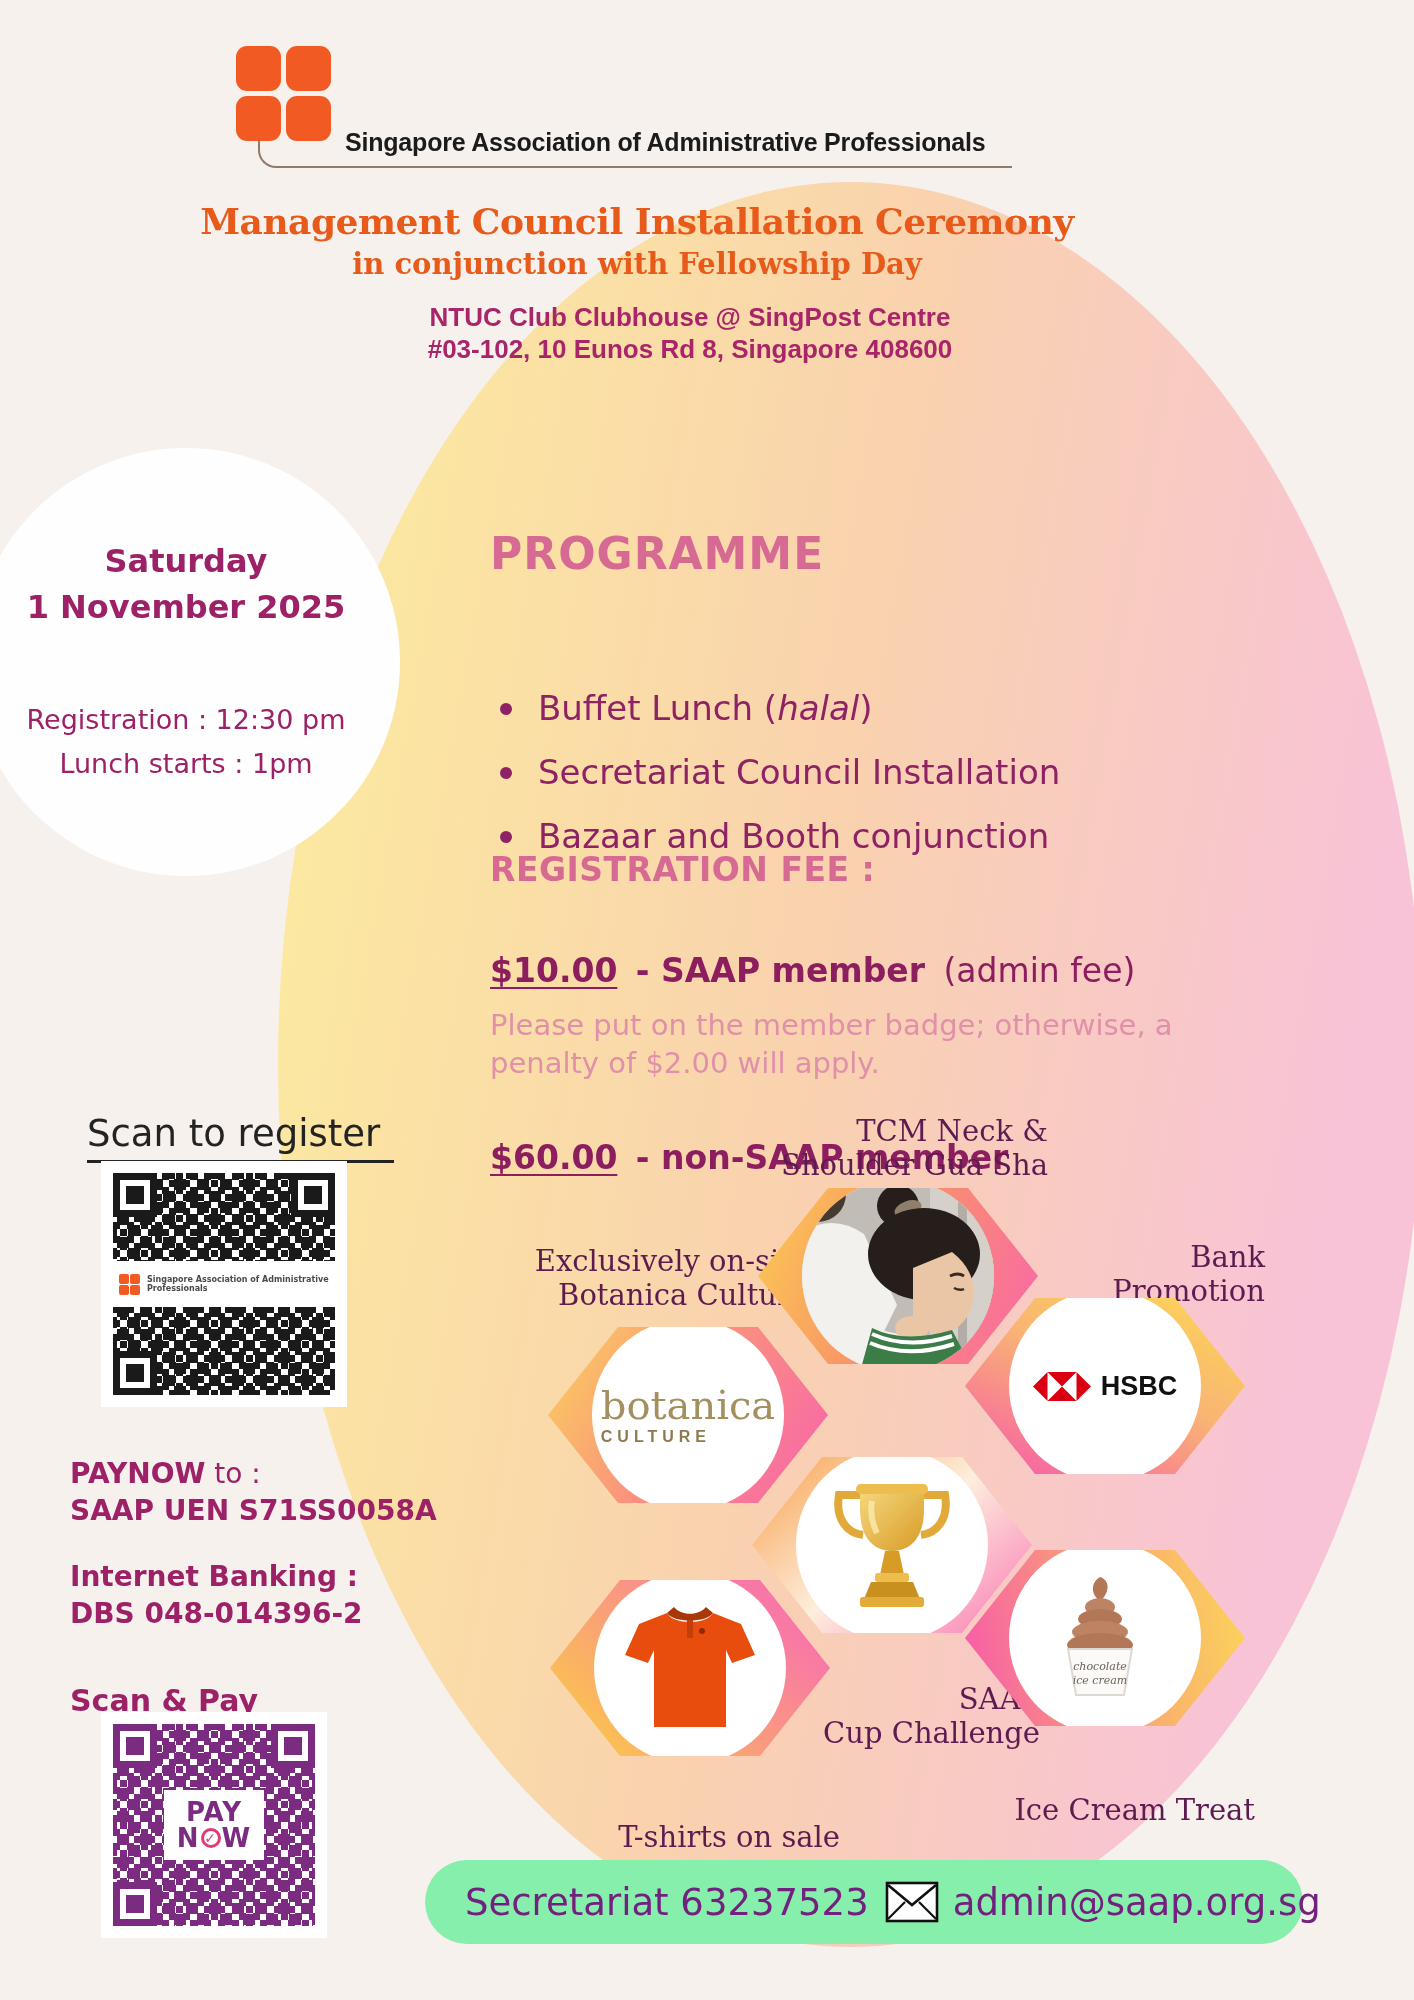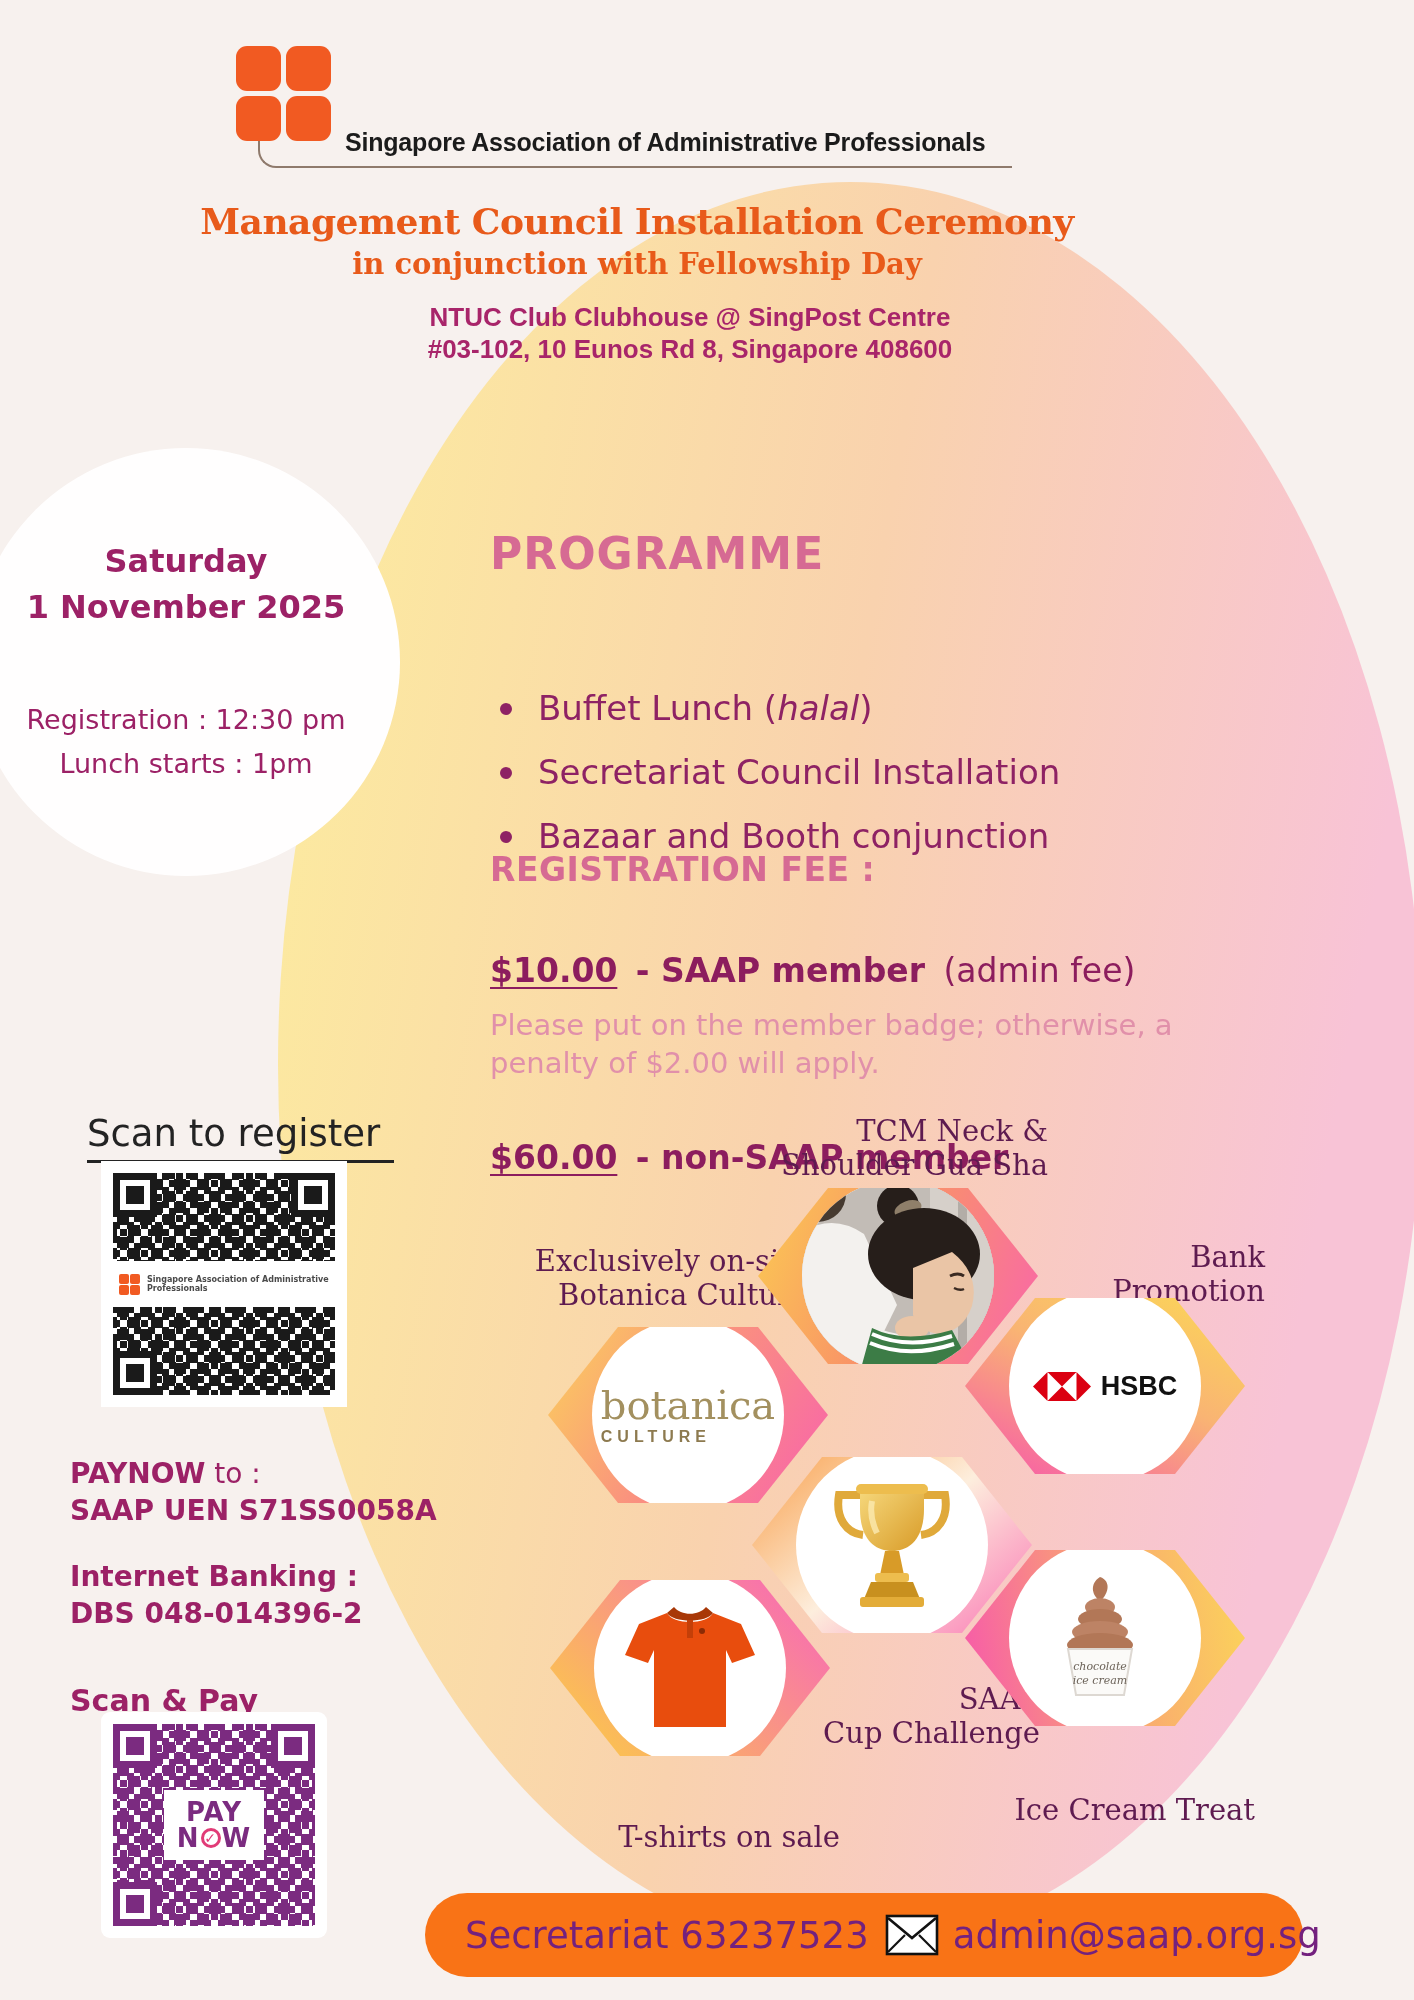--- a/index.html
+++ b/index.html
@@ -65,21 +65,21 @@
   .qr1 .qr-band{position:absolute;left:8px;right:8px;top:50%;transform:translateY(-50%);height:46px;
       background:#fff;display:flex;align-items:center;gap:7px;padding:0 10px;box-sizing:border-box;}
   .mini-logo{display:grid;grid-template-columns:10px 10px;grid-template-rows:10px 10px;gap:1px;flex:none;}
   .mini-logo span{background:#f15a22;border-radius:2px;}
   .qr-band-text{font-size:8px;font-weight:bold;color:#4a4a4a;line-height:9px;}
 
   .pay-block{left:70px;top:1455px;color:#9c2166;font-size:28px;line-height:37px;}
   .pay-bold{font-weight:bold;}
   .pay-gap{height:29px;}
   .scanpay{left:70px;top:1683px;color:#9c2166;font-weight:bold;font-size:30px;}
-  .qr2{left:101px;top:1712px;width:226px;height:226px;border-radius:9px;}
+  .qr2{left:101px;top:1712px;width:226px;height:226px;}
   .qr2 .pn-box{position:absolute;left:50%;top:50%;transform:translate(-50%,-50%);width:100px;height:70px;
       background:#fff;display:flex;flex-direction:column;align-items:center;justify-content:center;
       font-weight:bold;color:#7b2b80;}
   .pn-row{display:flex;align-items:center;font-size:26px;line-height:26px;letter-spacing:1px;}
   .pn-check{width:20px;height:20px;border:3px solid #e13b77;border-radius:50%;display:flex;align-items:center;
       justify-content:center;font-size:14px;color:#e13b77;box-sizing:border-box;margin:0 1px;}
 
   
   .hex{position:absolute;width:280px;height:176px;
        clip-path:polygon(25% 0,75% 0,100% 50%,75% 100%,25% 100%,0 50%);}
@@ -103,22 +103,22 @@
   .lbl-icecream{left:955px;top:1793px;width:300px;}
 
   .botanica-logo{display:flex;flex-direction:column;align-items:flex-start;}
   .botanica-main{font-family:"DejaVu Serif",serif;font-size:40px;color:#a3905f;line-height:40px;}
   .botanica-sub{font-family:"Liberation Sans",sans-serif;font-weight:bold;font-size:16px;
       letter-spacing:5px;color:#8d7a4f;margin-top:3px;}
   .hsbc-wrap{display:flex;align-items:center;gap:10px;}
   .hsbc-text{font-family:"Liberation Sans",sans-serif;font-weight:bold;font-size:27px;color:#111;}
 
   
-  .footer-pill{left:425px;top:1860px;width:878px;height:84px;border-radius:42px;background:#f97316;
-      display:flex;align-items:center;gap:16px;padding:0 24px;box-sizing:border-box;margin-top:33px;}
+  .footer-pill{left:425px;top:1860px;width:878px;height:84px;border-radius:42px;background:#86efac;
+      display:flex;align-items:center;gap:16px;padding:0 24px;box-sizing:border-box;}
   .footer-text{color:#73217e;font-size:37px;white-space:nowrap;}
   .env-wrap{margin-left:auto;display:flex;align-items:center;gap:14px;}
 </style>
 </head>
 <body>
 
 <div class="poster">
 
   <div class="abs blob"></div>
 

